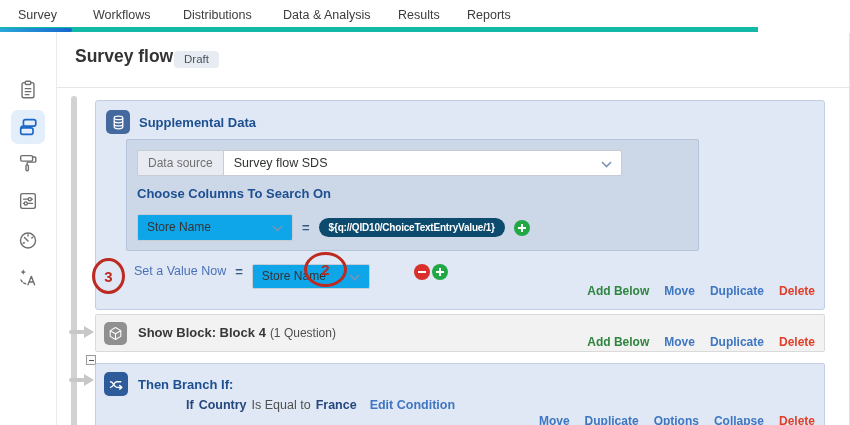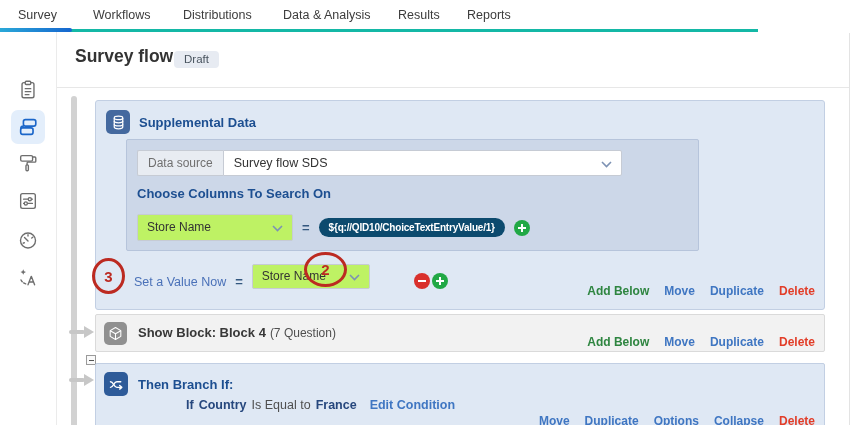--- a/index.html
+++ b/index.html
@@ -1,21 +1,21 @@
 <!DOCTYPE html>
 <html><head>
 <meta charset="utf-8">
 <style>
   * { margin:0; padding:0; box-sizing:border-box; }
   html,body { background:#fff; }
   body { font-family:"Liberation Sans","DejaVu Sans",sans-serif; }
   .screen { position:relative; width:850px; height:425px; background:#fff; overflow:hidden; }
 
   
-  .topnav { position:absolute; left:0; top:0; width:758px; height:32px; background:#fff; border-bottom:3px solid #14b8a6; }
+  .topnav { position:absolute; left:0; top:0; width:758px; height:32px; background:#fff; border-bottom:5px solid #14b8a6; }
   .nav-item { position:absolute; top:8px; font-size:12.5px; color:#3c3c3c; font-weight:500; cursor:pointer; white-space:nowrap; }
   .nav-underline { position:absolute; left:0; top:28px; width:72px; height:4px;
     background:linear-gradient(90deg,#2aa8d8,#1666cf); border-radius:0 2px 2px 0; }
 
   
   .sidebar { position:absolute; left:0; top:32px; width:57px; height:393px; background:#fff; border-right:1px solid #ebebeb; }
   .side-btn { position:absolute; left:11px; width:34px; height:34px; border-radius:7px; display:flex; align-items:center; justify-content:center; cursor:pointer; }
   .side-btn.active { background:#e3eefb; }
   .side-btn svg { width:22px; height:22px; }
 
@@ -36,33 +36,33 @@
   .supp-icon { left:10px; top:9px; width:24px; height:24px; background:#44699f; }
   .blk-title { position:absolute; font-size:13px; font-weight:700; color:#1d4f91; white-space:nowrap; }
 
   .inner-panel { position:absolute; left:30px; top:38px; width:573px; height:112px; background:#ccd7e8; border:1px solid #b6c4db; border-radius:2px;padding-left:12px; }
   .ds-row { position:absolute; left:10px; top:10px; width:485px; height:26px; display:flex; }
   .ds-label { background:#e8ecf2; border:1px solid #c6cbd4; border-right:none; border-radius:2px 0 0 2px; color:#6f6f6f; font-size:12px; padding:0 10px; line-height:24px; white-space:nowrap; }
   .ds-value { background:#fff; border:1px solid #c6cbd4; border-radius:0 2px 2px 0; color:#333; font-size:12.5px; padding:0 26px 0 10px; line-height:24px; flex:1; position:relative; cursor:pointer; }
   .chev { position:absolute; right:9px; top:10px; }
   .columns-heading { position:absolute; left:10px; top:46px; font-size:13px; font-weight:700; color:#1d4f91; }
   .col-row { position:absolute; left:10px; top:74px; display:flex; align-items:center; gap:9px; }
-  .select { position:relative; background:#bef264; border:1px solid #c6cbd4; border-radius:2px; font-size:12px; color:#333; line-height:25px; padding:0 24px 0 9px; cursor:pointer; white-space:nowrap; }
+  .select { position:relative; background:#0ea5e9; border:1px solid #c6cbd4; border-radius:2px; font-size:12px; color:#333; line-height:25px; padding:0 24px 0 9px; cursor:pointer; white-space:nowrap; }
   .select.w156 { width:156px; }
   .select.w120 { width:118px; line-height:23px; }
   .eq { font-size:13px; font-weight:700; color:#33577f; }
   .pill { background:#0c4a6e; color:#fff; font-size:10px; font-weight:700; border-radius:10px; padding:4px 10px; letter-spacing:-0.2px; white-space:nowrap; }
   .circle-btn { width:16px; height:16px; border-radius:50%; display:inline-block; position:relative; cursor:pointer; }
   .circle-btn.green { background:#21a845; }
   .circle-btn.red { background:#d9302c; }
   .circle-btn::before,.circle-btn.green::after { content:""; position:absolute; background:#fff; }
   .circle-btn::before { left:4px; top:7px; width:8px; height:2px; }
   .circle-btn.green::after { left:7px; top:4px; width:2px; height:8px; }
 
-  .setval-row { position:absolute; left:38px; top:163px; display:flex; align-items:flex-end; gap:9px; }
+  .setval-row { position:absolute; left:38px; top:163px; display:flex; align-items:flex-start; gap:9px; }
   .setval-label { font-size:12.5px; color:#4a71b8; cursor:pointer; }
 
   .actions { position:absolute; display:flex; gap:15px; font-size:12px; font-weight:600; white-space:nowrap; }
   .supp-actions { right:9px; top:183px; }
   .lnk { cursor:pointer; }
   .lnk.green { color:#2e8540; }
   .lnk.blue { color:#3f76c2; }
   .lnk.red { color:#e23d28; }
 
   .show-block { position:absolute; left:95px; top:314px; width:730px; height:38px; background:#f2f2f2; border:1px solid #dadada; border-radius:2px; }
@@ -232,21 +232,21 @@
     </div>
 
   <section class="show-block">
     <div class="blk-icon show-icon">
       <svg viewBox="0 0 24 24" fill="none" stroke="#fff" stroke-width="1.5" stroke-linejoin="round">
         <path d="M12 3.5 19.5 8v8L12 20.5 4.5 16V8z"></path>
         <path d="M4.5 8 12 12.3 19.5 8M12 12.3v8.2"></path>
       </svg>
     </div>
     <div class="show-title">
-      <b>Show Block: Block 4</b><span class="show-sub">(7 Question)</span>
+      <b>Show Block: Block 4</b><span class="show-sub">(1 Question)</span>
     </div>
     <div class="actions show-actions">
       <span class="lnk green">Add Below</span>
       <span class="lnk blue">Move</span>
       <span class="lnk blue">Duplicate</span>
       <span class="lnk red">Delete</span>
     </div>
   </section>
 
   <div class="collapse-box"></div>

